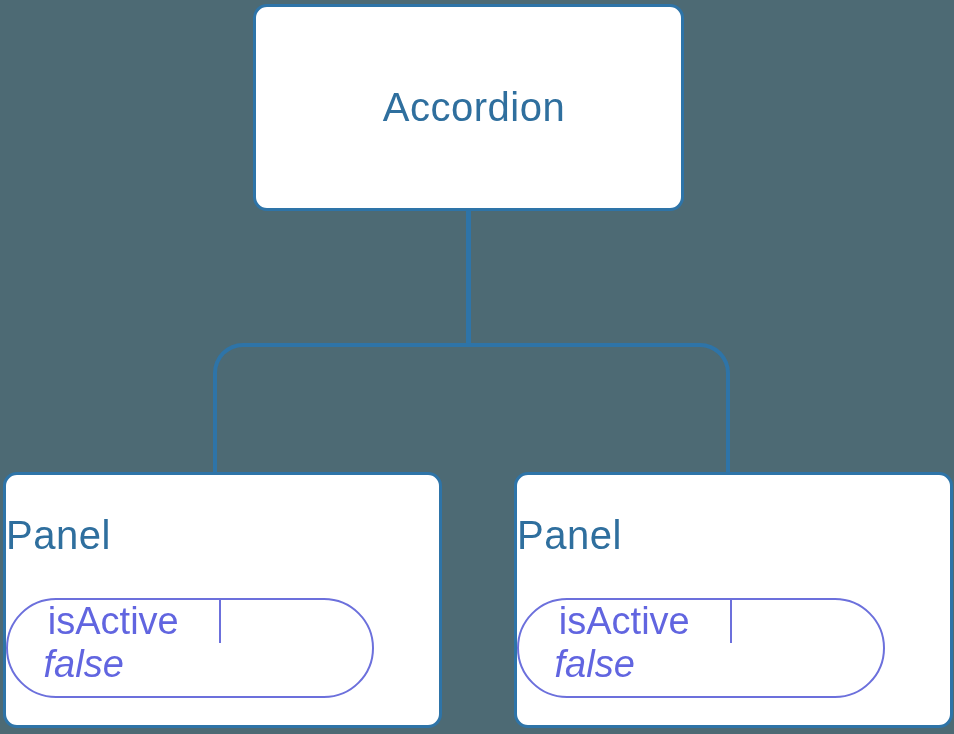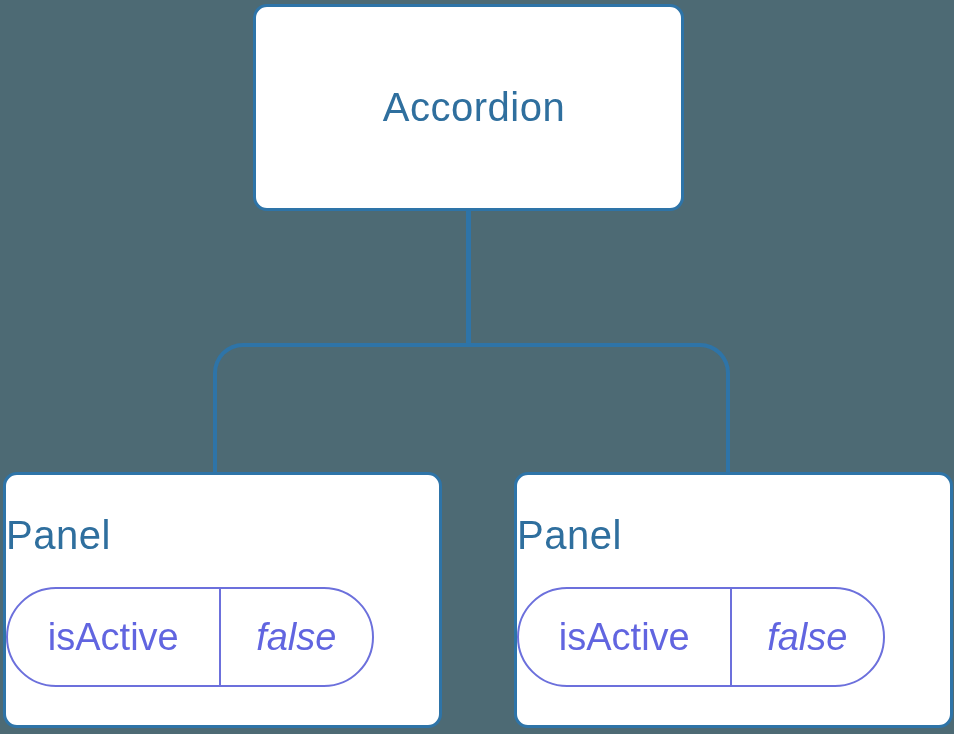--- a/index.html
+++ b/index.html
@@ -64,27 +64,28 @@
     flex-direction: column;
     align-items: flex-start;
   }
   .panel-left  { left: 3px; }
   .panel-right { left: 514px; }
   .panel .node-label {
     margin-top: 38px;
   }
   .pill {
     box-sizing: border-box;
-    margin-top: 29px;
+    margin-top: 40px;
     width: 368px;
     height: 100px;
     border: 2.5px solid var(--state-border, #6C70DC);
     border-radius: 50px;
     display: flex;
     background: #fff;
+    flex-direction: column;
   }
   .pill-cell {
     box-sizing: border-box;
     display: flex;
     align-items: center;
     justify-content: center;
     font-size: 38px;
     color: var(--state-text, #6165E0);
   }
   .pill-key {

